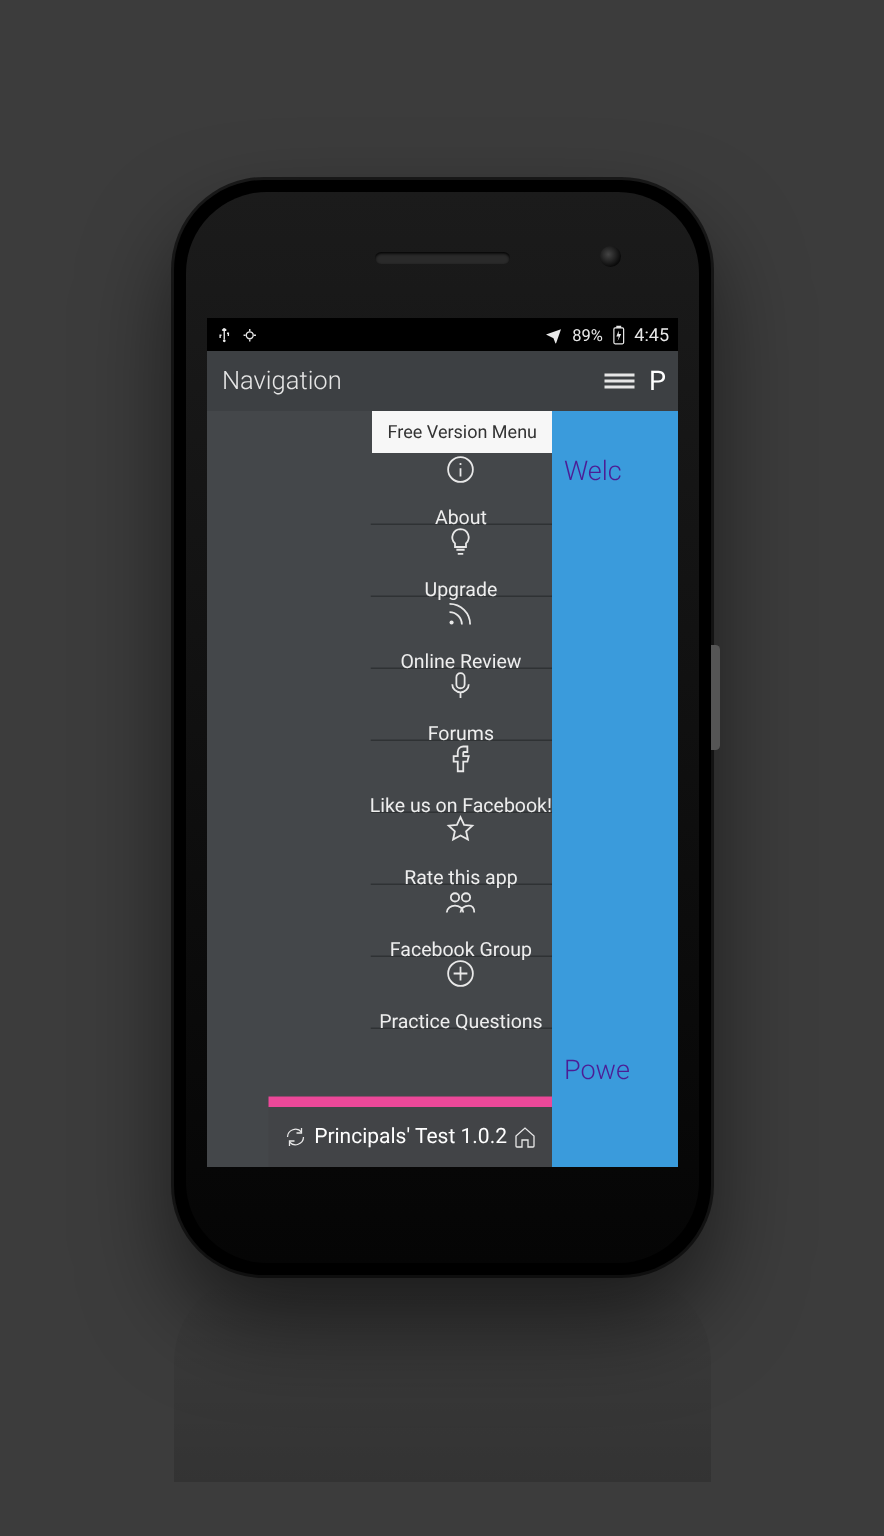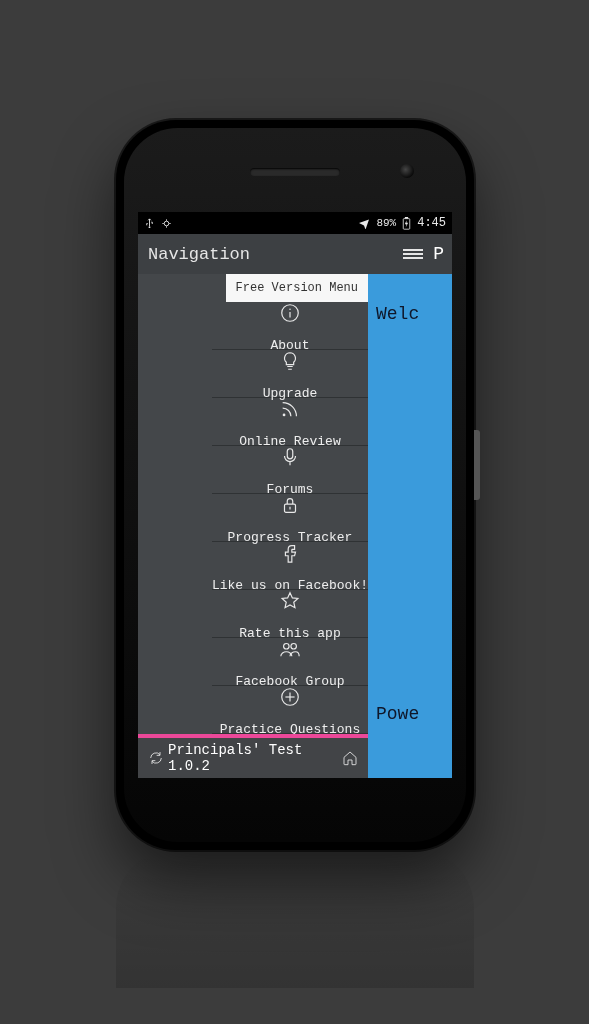--- a/index.html
+++ b/index.html
@@ -1,16 +1,16 @@
 <!DOCTYPE html>
 <html><head>
 <meta charset="utf-8">
 <style>
   html,body{margin:0;padding:0;width:589px;height:1024px;background:#3c3c3c;font-family:Roboto,Arial,sans-serif;overflow:hidden;}
-  .stage{position:relative;width:589px;height:716px;font-family:Liberation Mono, monospace;}
+  .stage{position:relative;width:589px;height:716px;}
   
   .phone{
     position:absolute;left:116px;top:120px;width:358px;height:730px;
     background:#000;border-radius:60px;
     box-shadow:0 30px 60px rgba(0,0,0,.55),0 0 0 2px #1a1a1a;
   }
   .phone-inner{
     position:absolute;left:8px;top:8px;right:8px;bottom:8px;
     background:linear-gradient(#1b1b1b,#050505);
     border-radius:54px;
@@ -68,27 +68,27 @@
   .item{
     display:flex;align-items:center;height:47px;padding:0 0;
     border-bottom:1px solid #2f3234;gap:14px;flex-direction:column;
   }
   .item .ico{width:22px;height:22px;flex:0 0 22px;display:flex;align-items:center;justify-content:center;}
   .item .ico svg{width:22px;height:22px;stroke:#e8e8e8;stroke-width:1.3;fill:none;}
   .item .lbl{font-size:13px;color:#eee;}
   .drawer-footer{
     background:#424447;color:#fff;height:40px;display:flex;align-items:center;
     padding:0 10px;gap:4px;font-size:14px;
-    border-top:4px solid #ec4899;
+    border-top:7px solid #ec4899;
   }
   .drawer-footer .fico{width:16px;height:16px;}
   .drawer-footer .fico svg{width:16px;height:16px;stroke:#e8e8e8;stroke-width:1.3;fill:none;}
   .drawer-footer .ftitle{flex:1;}
   .main-panel{
-    flex:1;background:#3a9bdc;color:#0f172a;padding:24px 6px 0 8px;font-size:18px;font-weight:300;
+    flex:1;background:#3a9bdc;color:#4c1d95;padding:24px 6px 0 8px;font-size:18px;font-weight:300;
     display:flex;flex-direction:column;justify-content:flex-start;
   }
   .main-panel .wtxt{margin-top:6px;}
   .main-panel .ptxt{margin-top:auto;margin-bottom:54px;}
 </style>
 </head>
 <body>
 <div class="stage">
 
 <div class="phone">
@@ -183,30 +183,20 @@
           <div class="item">
             <span class="ico">
               <svg viewBox="0 0 24 24">
                     <rect x="9" y="3" width="6" height="11" rx="3"></rect>
                     <path d="M6 11a6 6 0 0 0 12 0M12 17v4"></path>
                   </svg>
             </span>
             <span class="lbl">Forums</span>
           </div>
 
-          <div class="item">
-            <span class="ico">
-              <svg viewBox="0 0 24 24">
-                    <rect x="6" y="11" width="12" height="9" rx="1.5"></rect>
-                    <path d="M9 11V8a3 3 0 0 1 6 0v3"></path>
-                    <line x1="12" y1="14" x2="12" y2="17"></line>
-                  </svg>
-            </span>
-            <span class="lbl">Progress Tracker</span>
-          </div>
 
           <div class="item">
             <span class="ico">
               <svg viewBox="0 0 24 24">
                     <path d="M14 8h3V4h-3c-2 0-4 1.5-4 4v3H7v4h3v7h4v-7h3l1-4h-4V8.5c0-.4.3-.5.5-.5z"></path>
                   </svg>
             </span>
             <span class="lbl">Like us on Facebook!</span>
           </div>
 

